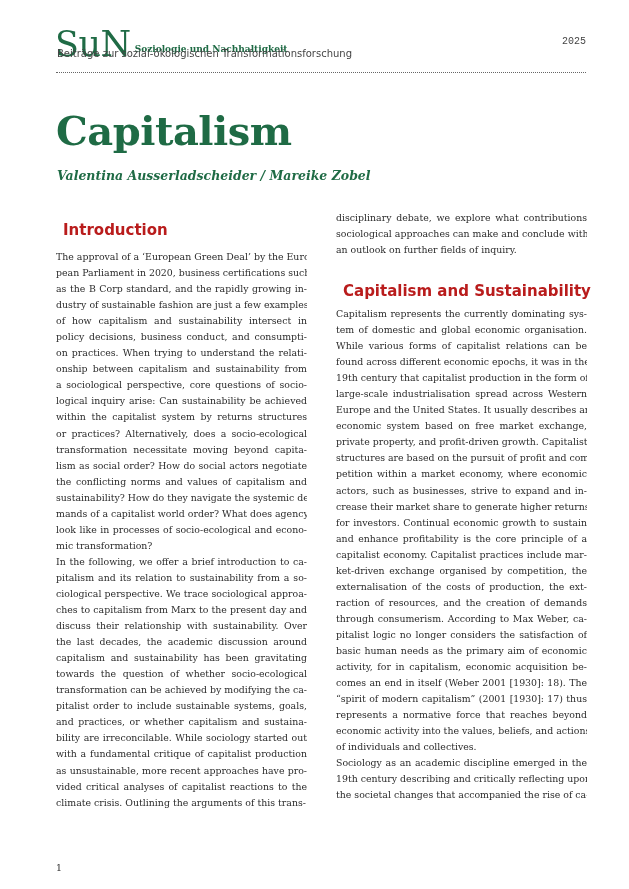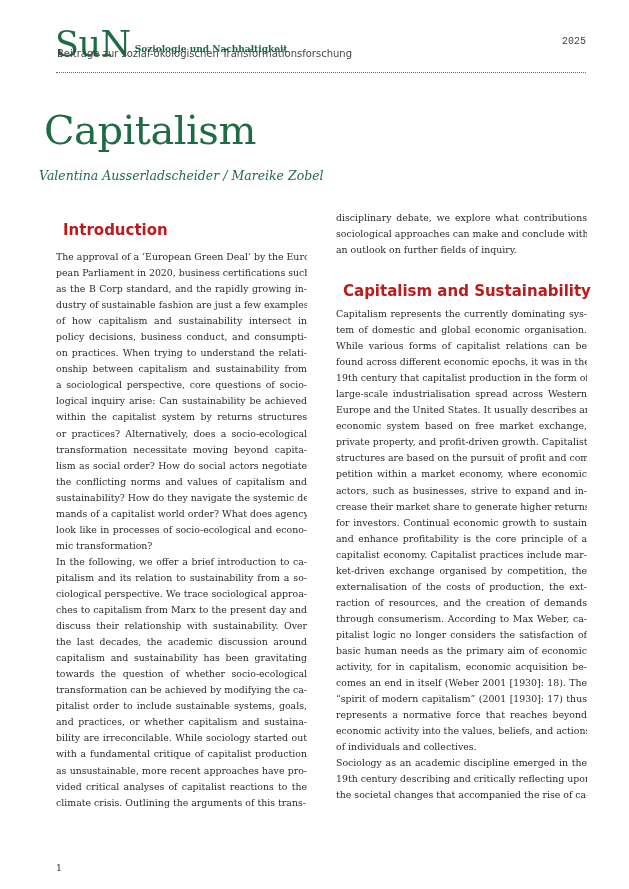--- a/index.html
+++ b/index.html
@@ -3,22 +3,22 @@
 <meta charset="utf-8">
 <style>
   html, body { margin:0; padding:0; background:#ffffff; }
   body { width:629px; height:889px; position:relative; overflow:hidden; color:#2b2b2b; }
   .logo { position:absolute; left:55px; top:24px; }
   .logo-mark { font-family:"DejaVu Serif", serif; font-size:35px; color:#1f6b45; letter-spacing:-0.5px; line-height:40px; display:inline-block; }
   .logo-sub { font-family:"DejaVu Serif", serif; font-weight:bold; font-size:9px; color:#1f6b45; display:inline-block; margin-left:4px; vertical-align:4px; }
   .tagline { position:absolute; left:57px; top:48px; font-family:"DejaVu Sans", sans-serif; font-size:10px; color:#444; }
   .year { position:absolute; right:43px; top:36px; font-family:Liberation Mono, monospace; font-size:10px; color:#444; }
   .rule { position:absolute; left:56px; right:43px; top:72px; border-top:1px dotted #666; }
-  .title { position:absolute; left:44px; top:107px; font-family:"DejaVu Serif", serif; font-size:40px; color:#1f6b45; margin:0; font-weight:normal; letter-spacing:-0.5px; }
-  .authors { position:absolute; left:39px; top:168px; font-family:"DejaVu Serif", serif; font-style:italic; font-weight:normal; font-size:12.5px; color:#1f6b45; }
+  .title { position:absolute; left:56px; top:107px; font-family:"DejaVu Serif", serif; font-size:40px; color:#1f6b45; margin:0; font-weight:bold; letter-spacing:-0.5px; }
+  .authors { position:absolute; left:57px; top:168px; font-family:"DejaVu Serif", serif; font-style:italic; font-weight:bold; font-size:12.5px; color:#1f6b45; }
   .h2 { font-family:"DejaVu Sans", sans-serif; font-weight:bold; font-size:15px; color:#b91c1c; margin:7px; position:absolute; }
   .col { position:absolute; font-family:"DejaVu Serif", serif; font-size:9.4px; line-height:16.05px; color:#2b2b2b; text-align:justify; width:251px; }
   .line { display:block; text-align:justify; text-align-last:justify; white-space:nowrap; overflow:hidden; }
   .line.last { text-align-last:left; }
   #intro-h { left:56px; top:214px; }
   #cap-h { left:336px; top:275px; }
   #left-col { left:56px; top:249px; }
   #right-top { left:336px; top:210px; }
   #right-col { left:336px; top:306px; }
   .pagenum { position:absolute; left:56px; top:862px; font-family:"DejaVu Serif", serif; font-size:9.4px; color:#2b2b2b; }

